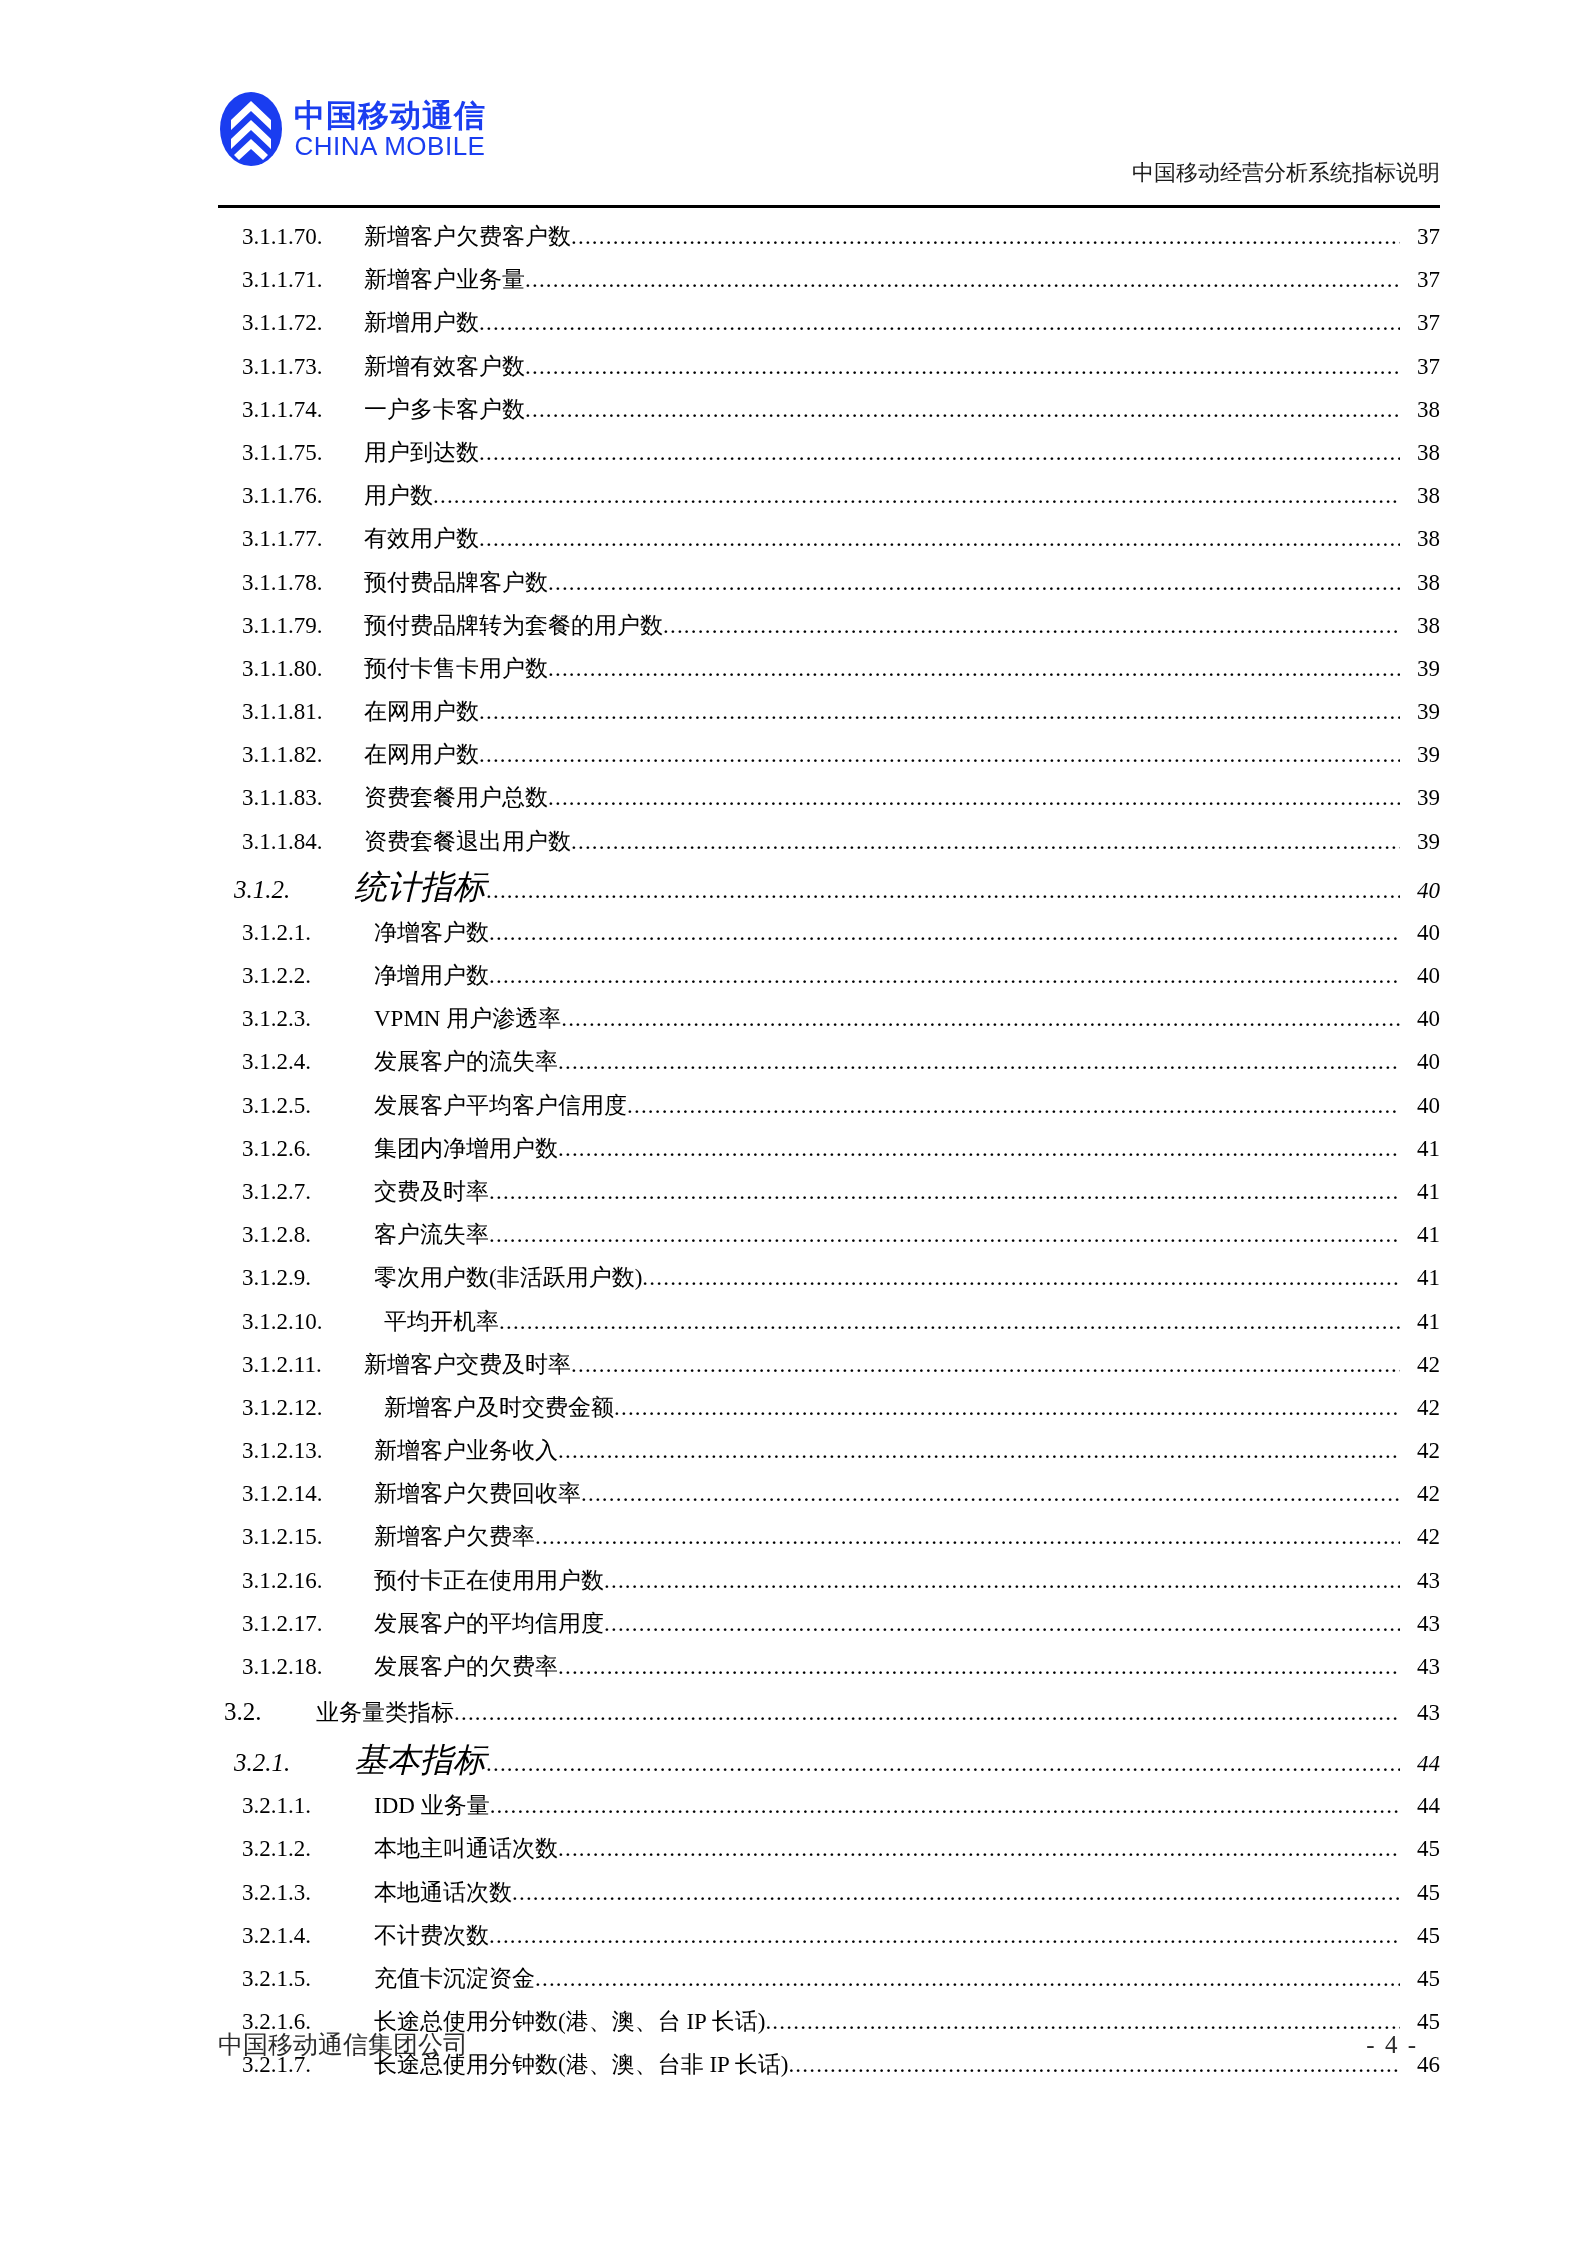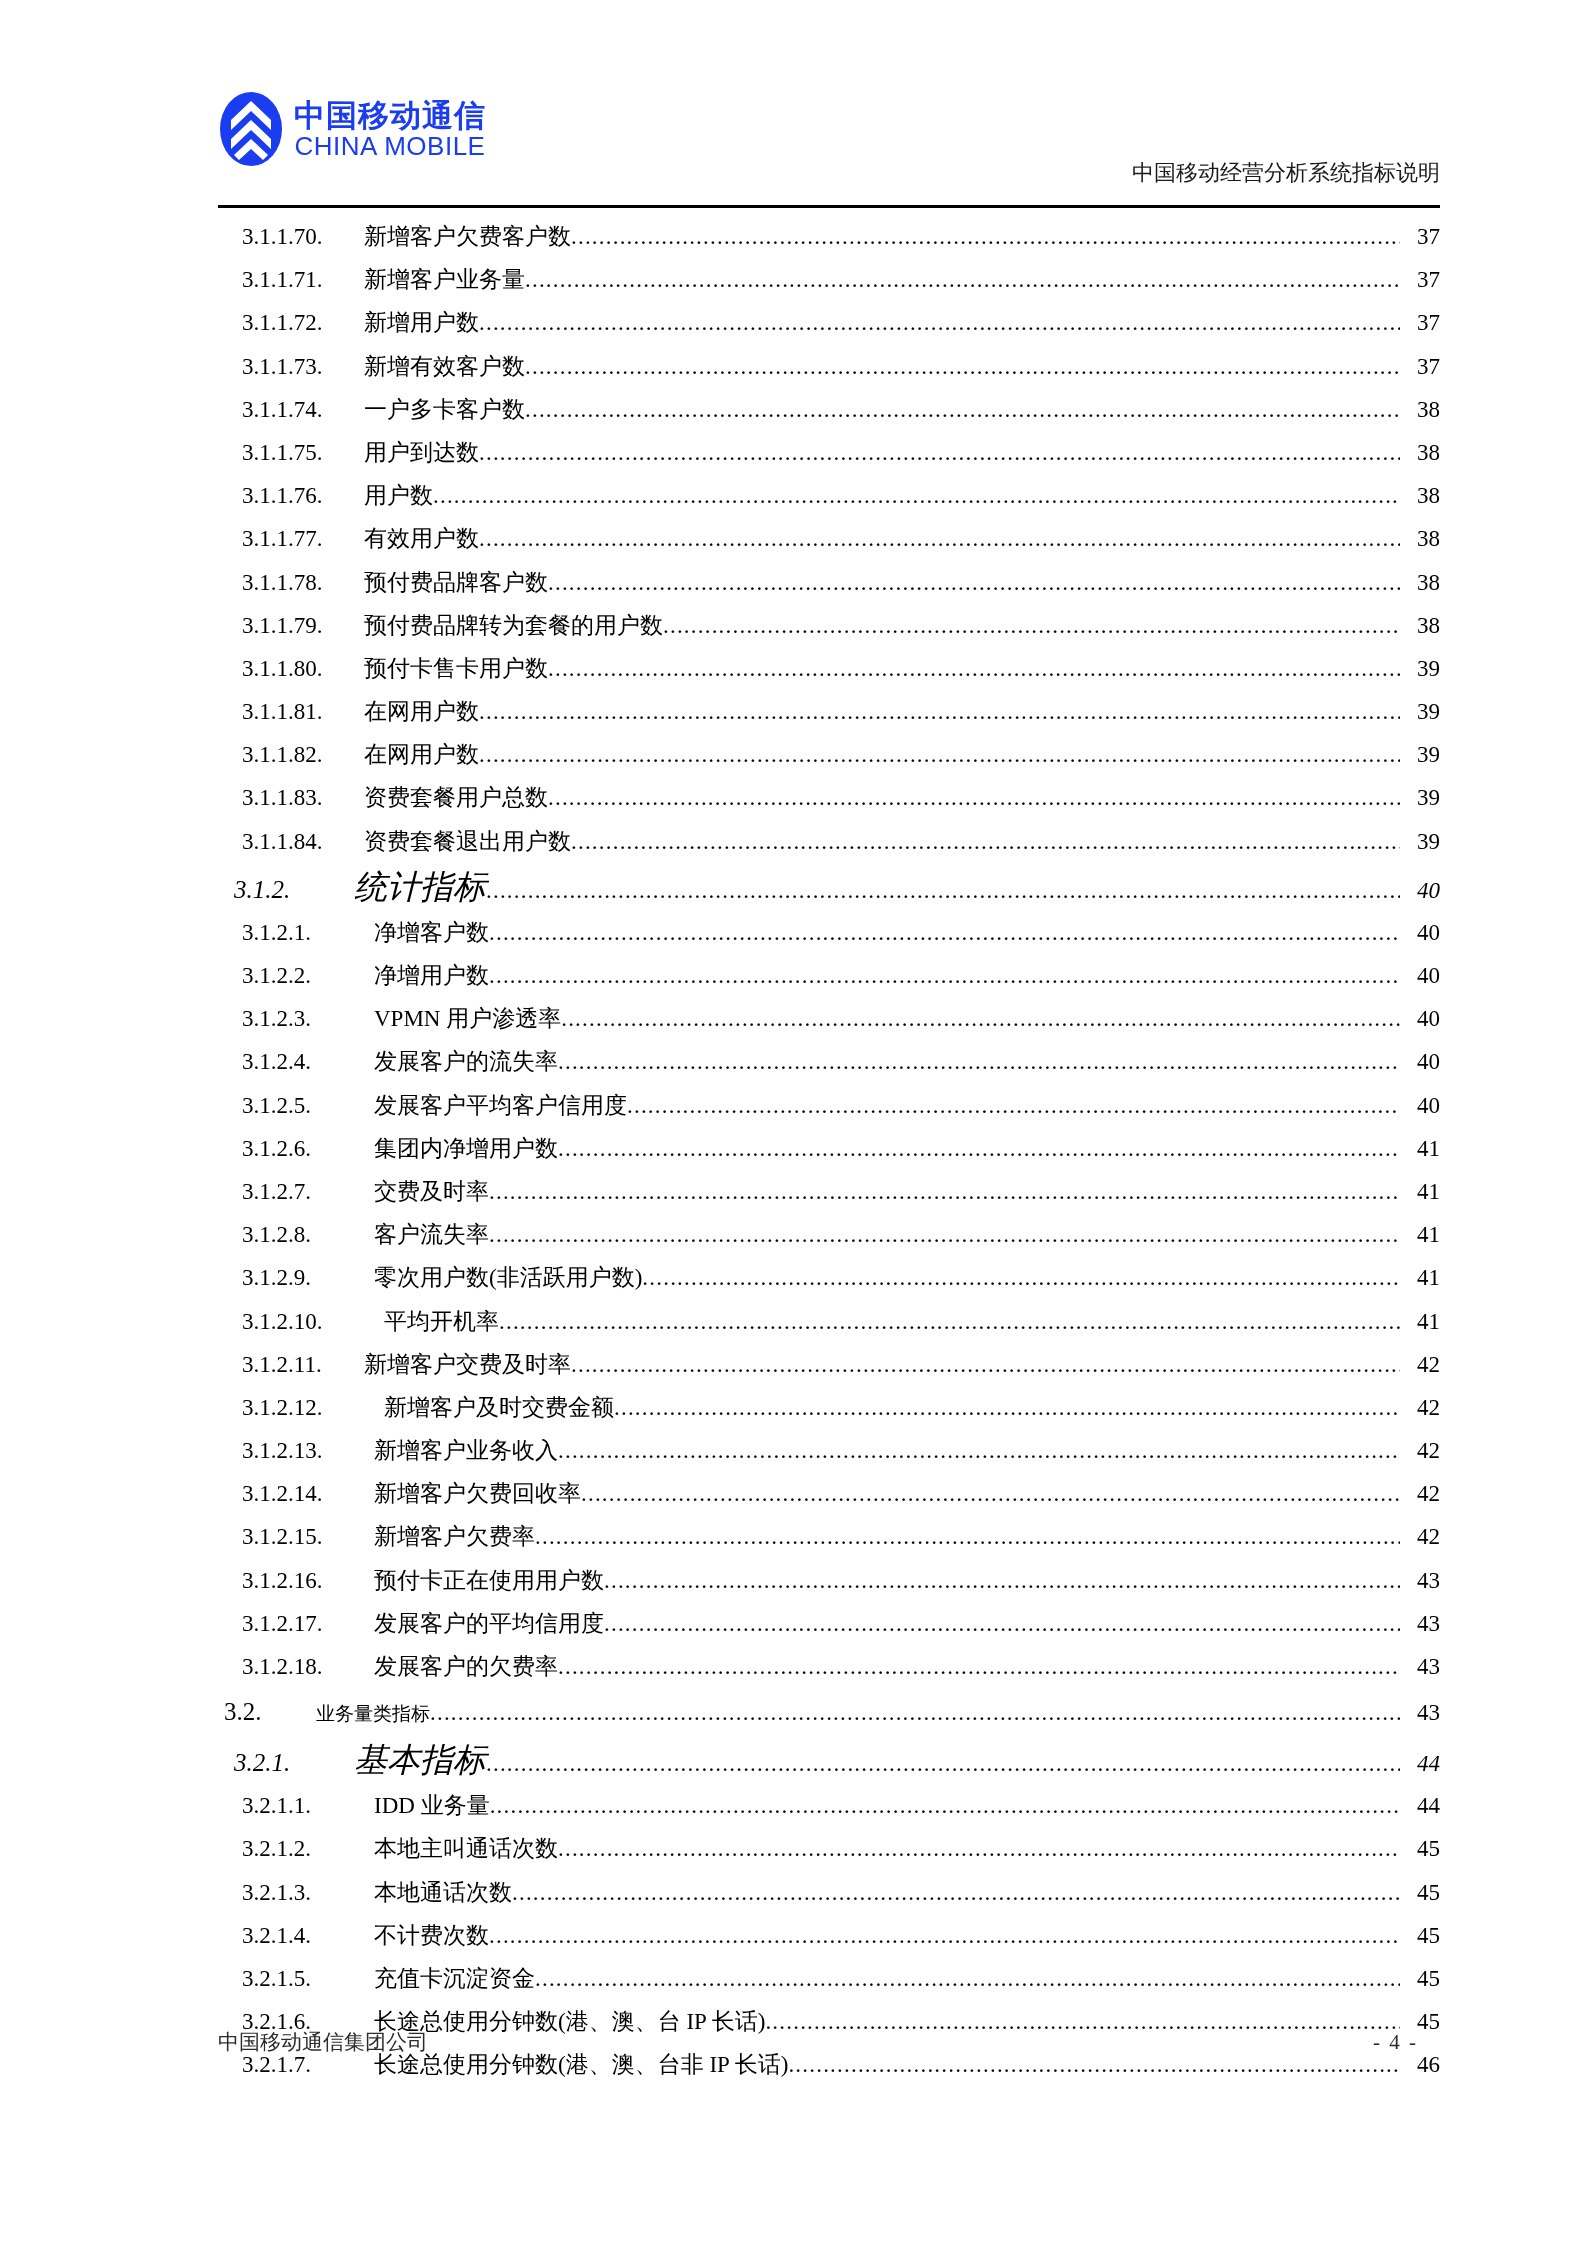--- a/index.html
+++ b/index.html
@@ -119,21 +119,21 @@
   }
   .toc-page {
     flex: 0 0 auto;
     text-align: right;
     min-width: 34px;
     padding-left: 4px;
   }
 
   
   .lvl1 .toc-num { width: 92px; margin-left: 6px; font-size: 25px; }
-  .lvl1 .toc-label { font-size: 19px; }
+  .lvl1 .toc-label { font-size: 23px; }
   .lvl1 { height: 48px; line-height: 48px; }
 
   
   .lvl2 { font-style: italic; height: 48px; line-height: 48px; }
   .lvl2 .toc-num { width: 120px; margin-left: 16px; font-size: 25px; }
   .lvl2 .toc-label { font-size: 33px; }
   .lvl2 .toc-dots { font-style: normal; }
   .lvl2 .toc-page { font-style: italic; }
 
   
@@ -146,21 +146,21 @@
 
   
   .footer {
     position: absolute;
     left: 218px;
     top: 2028px;
     width: 1222px;
     display: flex;
     justify-content: space-between;
     align-items: baseline;
-    font-size: 21px;
+    font-size: 25px;
     color: #2b2b2b;
   }
   .footer-page { padding-right: 22px; letter-spacing: 2px; }
 </style>
 </head>
 <body>
 
 <div class="page">
 
   <div class="header">

